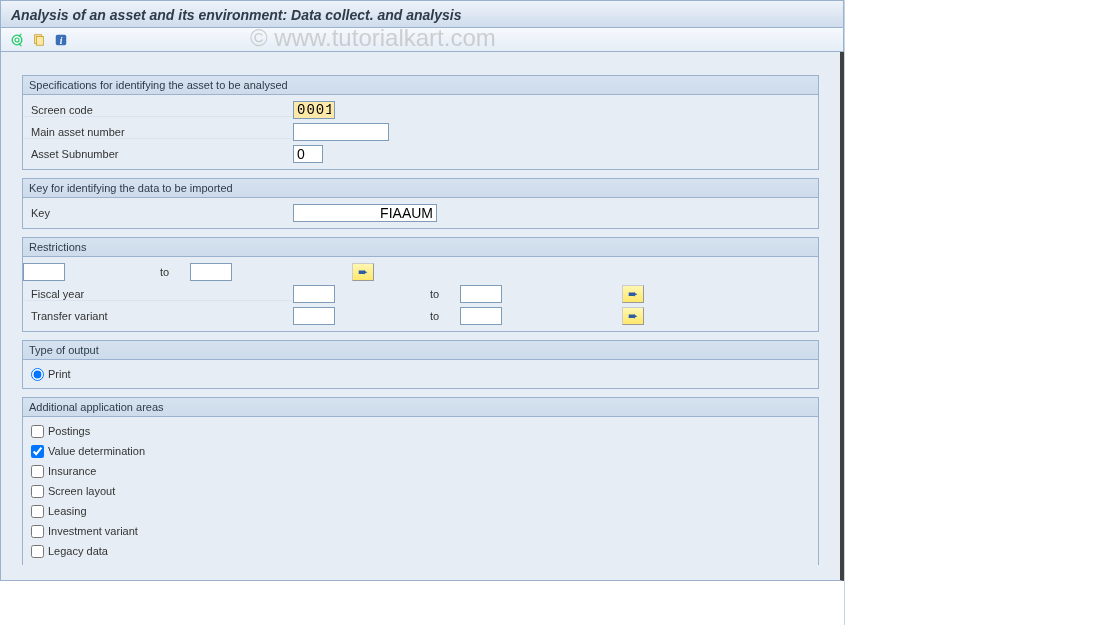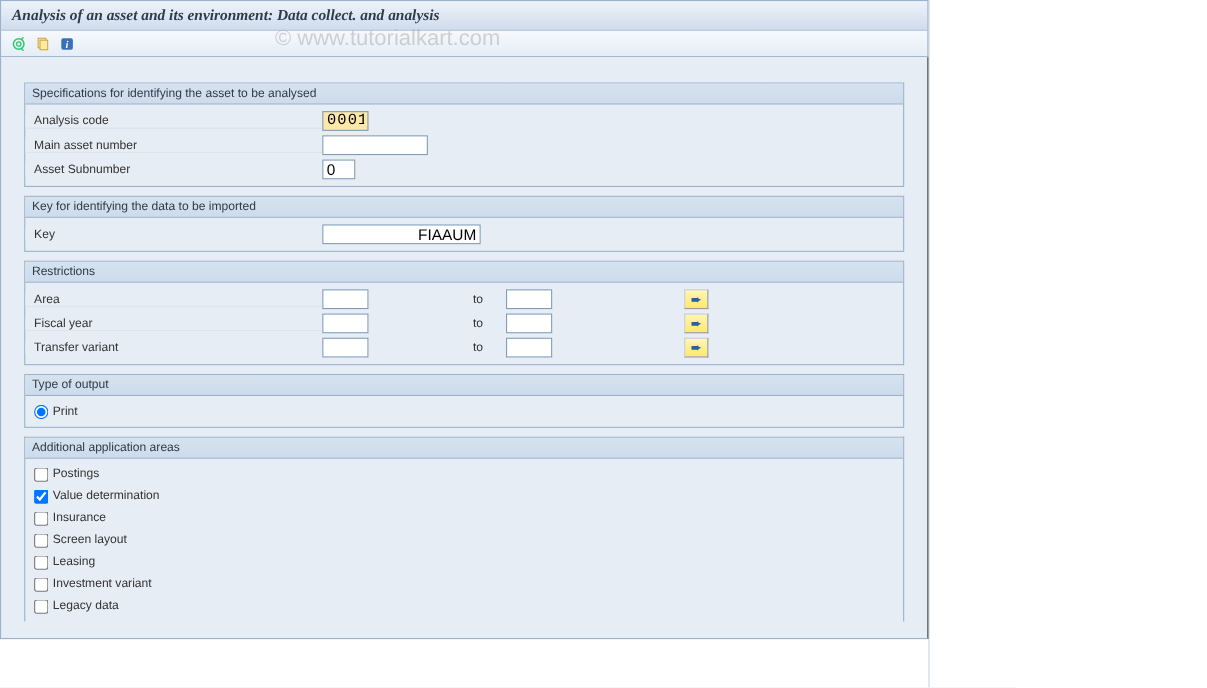--- a/index.html
+++ b/index.html
@@ -10,37 +10,37 @@
     background: #fff;
     color: #333;
     width: 1097px;
   }
   .container { width: 845px; border-right: 1px solid #c8d4e0; min-height: 625px; }
   .titlebar {
     background: linear-gradient(#eef3f9, #cfdcec);
     border: 1px solid #9ab2cd;
     padding: 6px 10px 4px 10px;
   }
-  .titlebar-text { font-weight: bold; font-style: italic; font-size: 14px; color: #2e3b4a; font-family: Liberation Serif, serif; }
+  .titlebar-text { font-weight: bold; font-style: italic; font-size: 14px; color: #2e3b4a; }
   .toolbar {
     background: linear-gradient(#f6f9fd, #e5edf6);
     border-left: 1px solid #9ab2cd;
     border-right: 1px solid #9ab2cd;
     border-bottom: 1px solid #9ab2cd;
     padding: 3px 8px;
     display: flex;
     align-items: center;
     gap: 6px;
     height: 24px;
   }
   .tb-icon { width: 16px; height: 16px; display: inline-flex; align-items: center; justify-content: center; cursor: pointer; }
   .content {
     background: #e6edf4;
     border-left: 1px solid #9ab2cd;
-    border-right: 1px solid #404040;
+    border-right: 4px solid #404040;
     border-bottom: 1px solid #9ab2cd;
     padding: 15px;
   }
   .groupbox {
     margin: 8px 6px 0 6px;
     border: 1px solid #9ab2cd;
     background: #e6edf4;
   }
   .group-header {
     background: linear-gradient(#d6e2ef, #cddbeb);
@@ -89,21 +89,21 @@
   }
   .arrow-btn .glyph { color:#2c5da5; font-size:12px; line-height:1; }
   .radio-row, .check-row {
     display:flex; align-items:center; padding: 2px 8px; height: 20px;
   }
   .radio-row input[type=radio], .check-row input[type=checkbox] { margin: 0 4px 0 0; }
   .watermark {
     position: absolute;
     top: 24px; left: 250px;
     color: rgba(180,180,180,.6);
-    font-size: 20px;
+    font-size: 24px;
     pointer-events: none;
   }
   .frame { position: relative; }
 </style>
 </head>
 <body>
 
 <div class="container frame">
   <div class="titlebar">
     <span class="titlebar-text">Analysis of an asset and its environment: Data collect. and analysis</span>
@@ -132,21 +132,21 @@
     </span>
     <span class="watermark">© www.tutorialkart.com</span>
   </div>
 
   <div class="content">
 
     <div class="groupbox">
       <div class="group-header">Specifications for identifying the asset to be analysed</div>
       <div class="group-body">
         <div class="row">
-          <div class="label">Analysis code</div>
+          <div class="label">Screen code</div>
           <div class="field">
               <input class="txt hl fixed w-sm" value="0001" style="">
             </div>
         </div>
         <div class="row">
           <div class="label">Main asset number</div>
           <div class="field">
               <input class="txt w-md" value="" style="">
             </div>
         </div>
@@ -168,21 +168,20 @@
               <input class="txt w-key" value="FIAAUM" style="">
             </div>
         </div>
       </div>
     </div>
 
     <div class="groupbox">
       <div class="group-header">Restrictions</div>
       <div class="group-body">
         <div class="row">
-          <div class="label">Area</div>
           <div class="field">
               <input class="txt w-sm" value="" style="">
             </div>
           <div class="to">to</div>
           <div class="field">
               <input class="txt w-sm" value="" style="">
             </div>
           <span class="arrow-btn">
               <span class="glyph">➨</span>
             </span>

